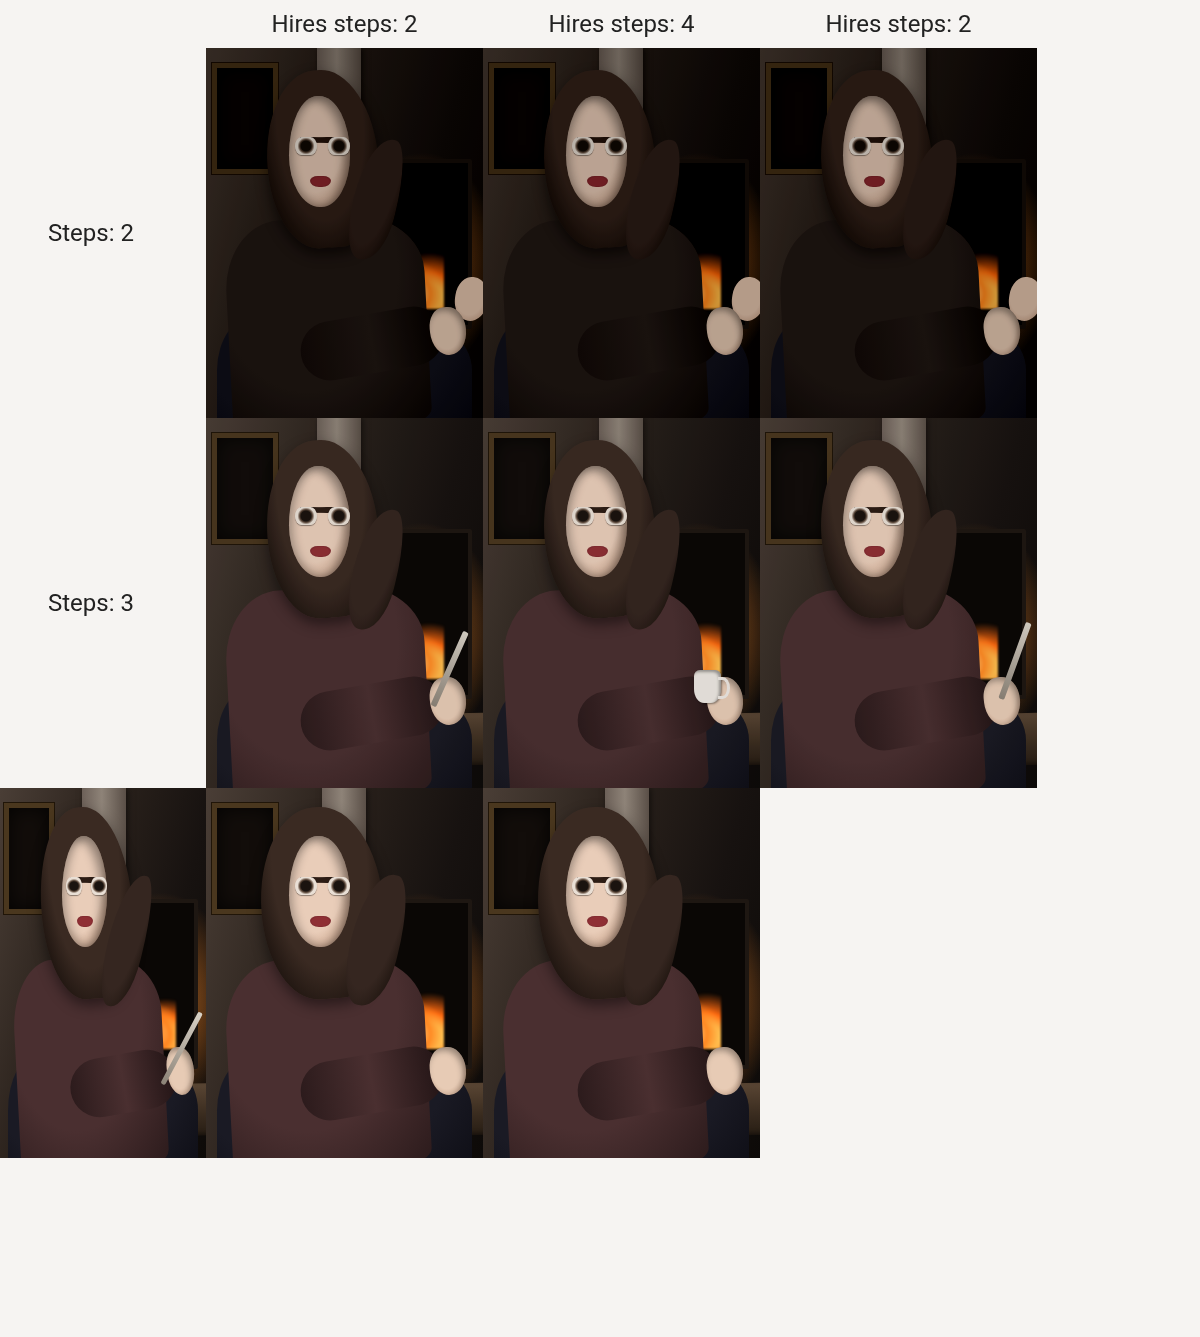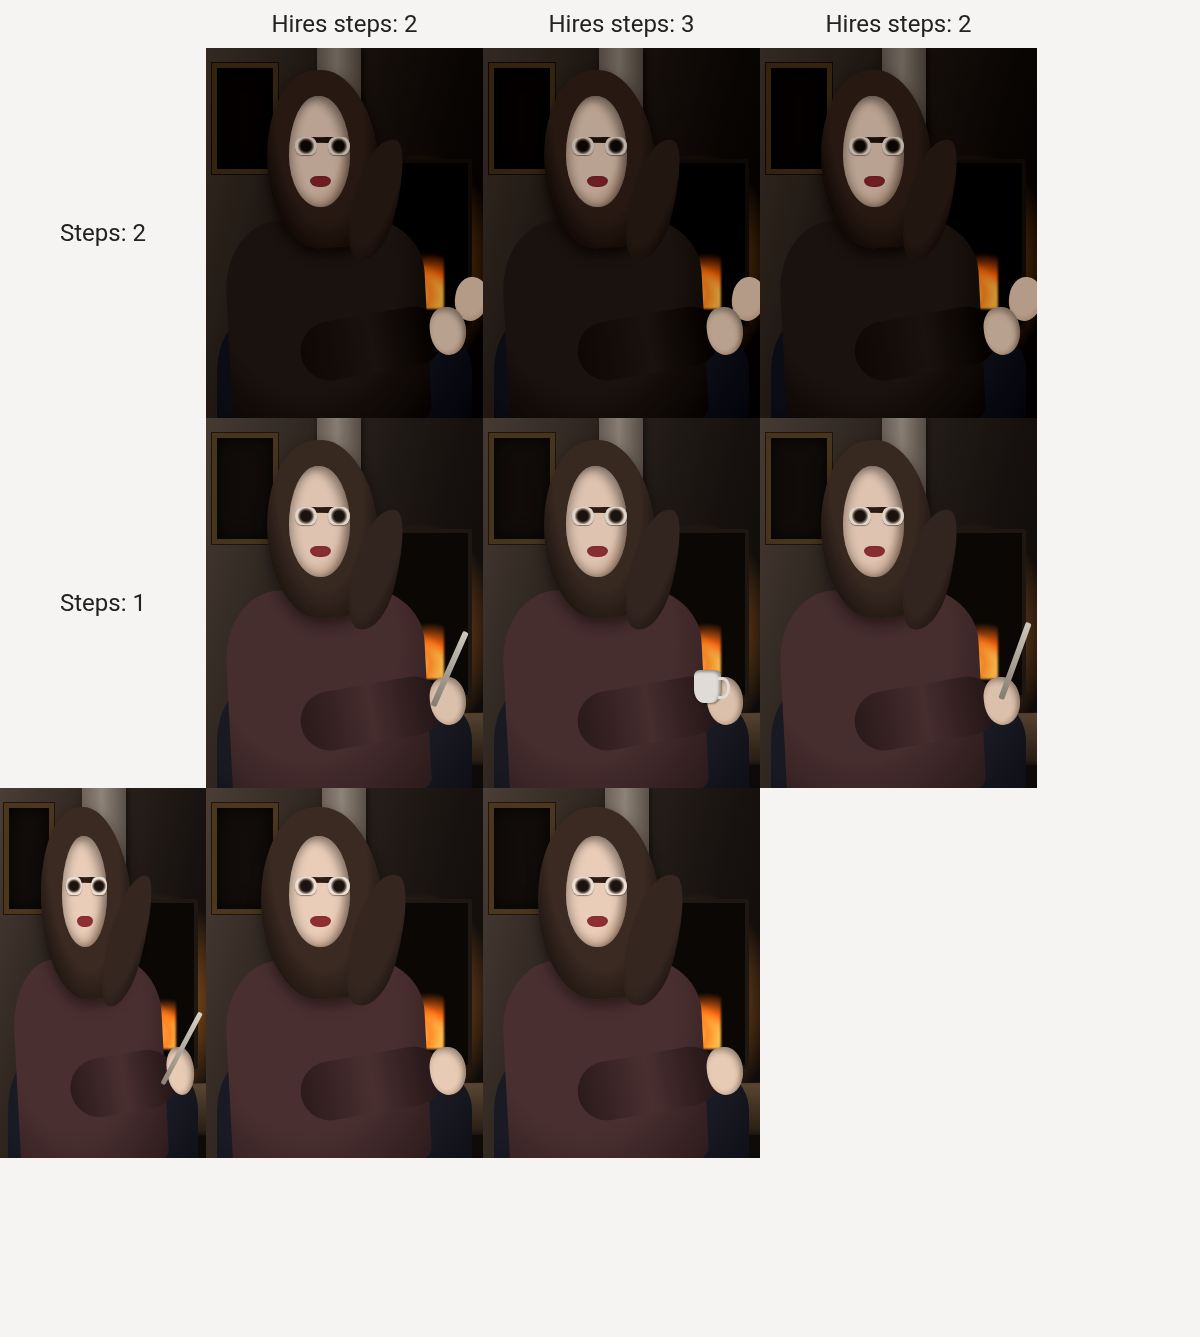--- a/index.html
+++ b/index.html
@@ -22,21 +22,21 @@
     align-items: center;
     justify-content: center;
     font-size: 24px;
     font-weight: 400;
     color: #222;
   }
   .row-label {
     display: flex;
     align-items: center;
     justify-content: flex-start;
-    padding-left: 60px;
+    padding-left: 48px;
     font-size: 24px;
     font-weight: 400;
     color: #222;
   }
   .cell {
     position: relative;
     overflow: hidden;
     background: #1a1410;
   }
   
@@ -188,21 +188,21 @@
   .c3 .pillar.l{ left:44%; }
 </style>
 </head>
 <body>
 
 <div class="grid">
 
   <div></div>
 
   <div class="col-label">Hires steps: 2</div>
-  <div class="col-label">Hires steps: 3</div>
+  <div class="col-label">Hires steps: 4</div>
   <div class="col-label">Hires steps: 2</div>
 
   <div class="row-label">Steps: 2</div>
 
   <div class="cell r1 c1">
     <div class="scene">
       <div class="framepic"></div>
       <div class="pillar l"></div>
       <div class="fireplace">
           <div class="flames"></div>
@@ -271,21 +271,21 @@
         <div class="eyes">
             <span></span>
             <span></span>
           </div>
         <div class="hand2"></div>
         <div class="hand"></div>
       </div>
     </div>
   </div>
 
-  <div class="row-label">Steps: 1</div>
+  <div class="row-label">Steps: 3</div>
 
   <div class="cell r2 c1">
     <div class="scene">
       <div class="framepic"></div>
       <div class="pillar l"></div>
       <div class="fireplace">
           <div class="flames"></div>
         </div>
       <div class="fig">
         <div class="table"></div>

